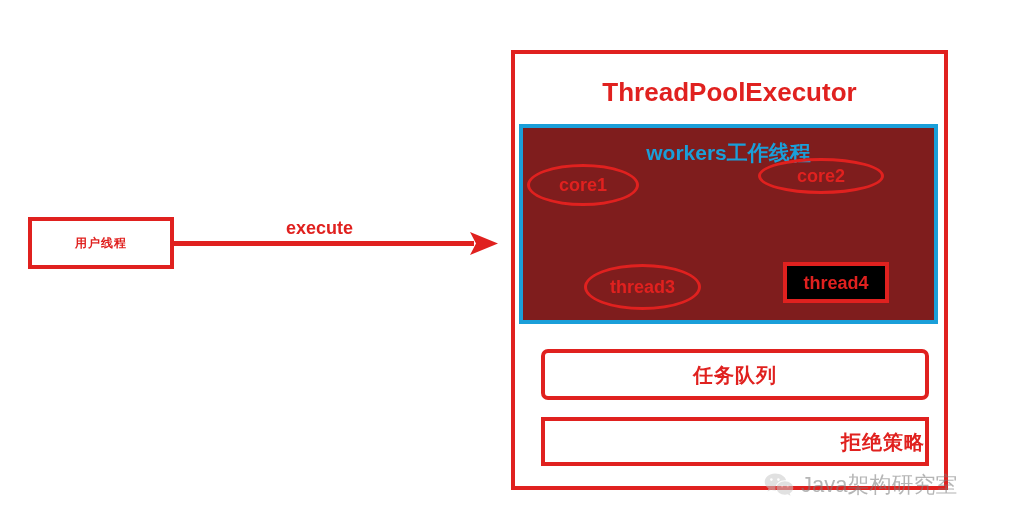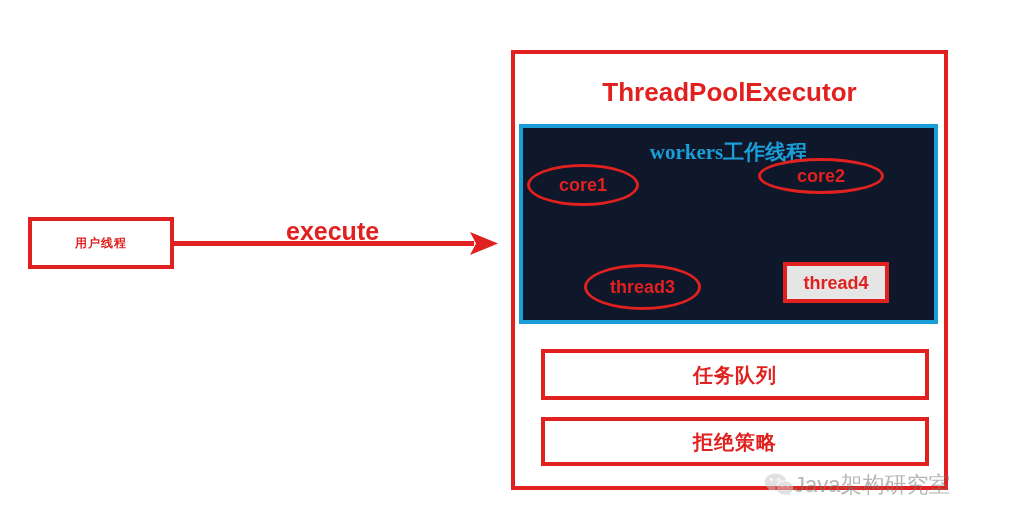--- a/index.html
+++ b/index.html
@@ -25,22 +25,21 @@
     border: 4px solid #e0211f;
     background: #ffffff;
     display: flex;
     align-items: center;
     justify-content: center;
   }
   .bbox {
     position: absolute;
     box-sizing: border-box;
     border: 4px solid #1a9fd9;
-    background: #0f172a;
-    font-family: Liberation Serif, serif;
+    background: #7f1d1d;
   }
 
   
   .lbl-red {
     color: #e0211f;
     font-weight: bold;
     white-space: nowrap;
     line-height: 1;
   }
   .lbl-blue {
@@ -64,21 +63,21 @@
     position: absolute;
     left: 174px;
     top: 226px;
     width: 330px;
     height: 36px;
   }
   #execute-label {
     position: absolute;
     left: 286px;
     top: 219px;
-    font-size: 25px;
+    font-size: 18px;
   }
 
   
   #tpe-box {
     left: 511px;
     top: 50px;
     width: 437px;
     height: 440px;
     display: block;
   }
@@ -115,56 +114,59 @@
     border-radius: 50%;
     background: transparent;
     display: flex;
     align-items: center;
     justify-content: center;
   }
   .worker-rect {
     position: absolute;
     box-sizing: border-box;
     border: 4px solid #e0211f;
-    background: #e5e5e5;
+    background: #000000;
     display: flex;
     align-items: center;
     justify-content: center;
   }
   .worker-ellipse .lbl-red,
   .worker-rect .lbl-red { font-size: 18px; }
 
   #worker-core1  { left: 527px; top: 164px; width: 112px; height: 42px; }
   #worker-core2  { left: 758px; top: 158px; width: 126px; height: 36px; }
   #worker-thread3{ left: 584px; top: 264px; width: 117px; height: 46px; }
   #worker-thread4{ left: 783px; top: 262px; width: 106px; height: 41px; }
 
   
   #task-queue-box {
     left: 541px;
     top: 349px;
     width: 388px;
     height: 51px;
+    border-radius: 7px;
   }
   #reject-policy-box {
     left: 541px;
     top: 417px;
     width: 388px;
     height: 49px;
+    justify-content: flex-end;
   }
   #task-queue-box .lbl-red,
   #reject-policy-box .lbl-red { font-size: 20px; letter-spacing: 1px; }
 
   
   #watermark {
     position: absolute;
     left: 764px;
     top: 470px;
     display: flex;
     align-items: center;
+    gap: 7px;
     opacity: 0.55;
   }
   #watermark-text {
     font-size: 22px;
     color: #7a7a7a;
     font-weight: normal;
     white-space: nowrap;
   }
   #wechat-icon { display: block; }
 </style>

